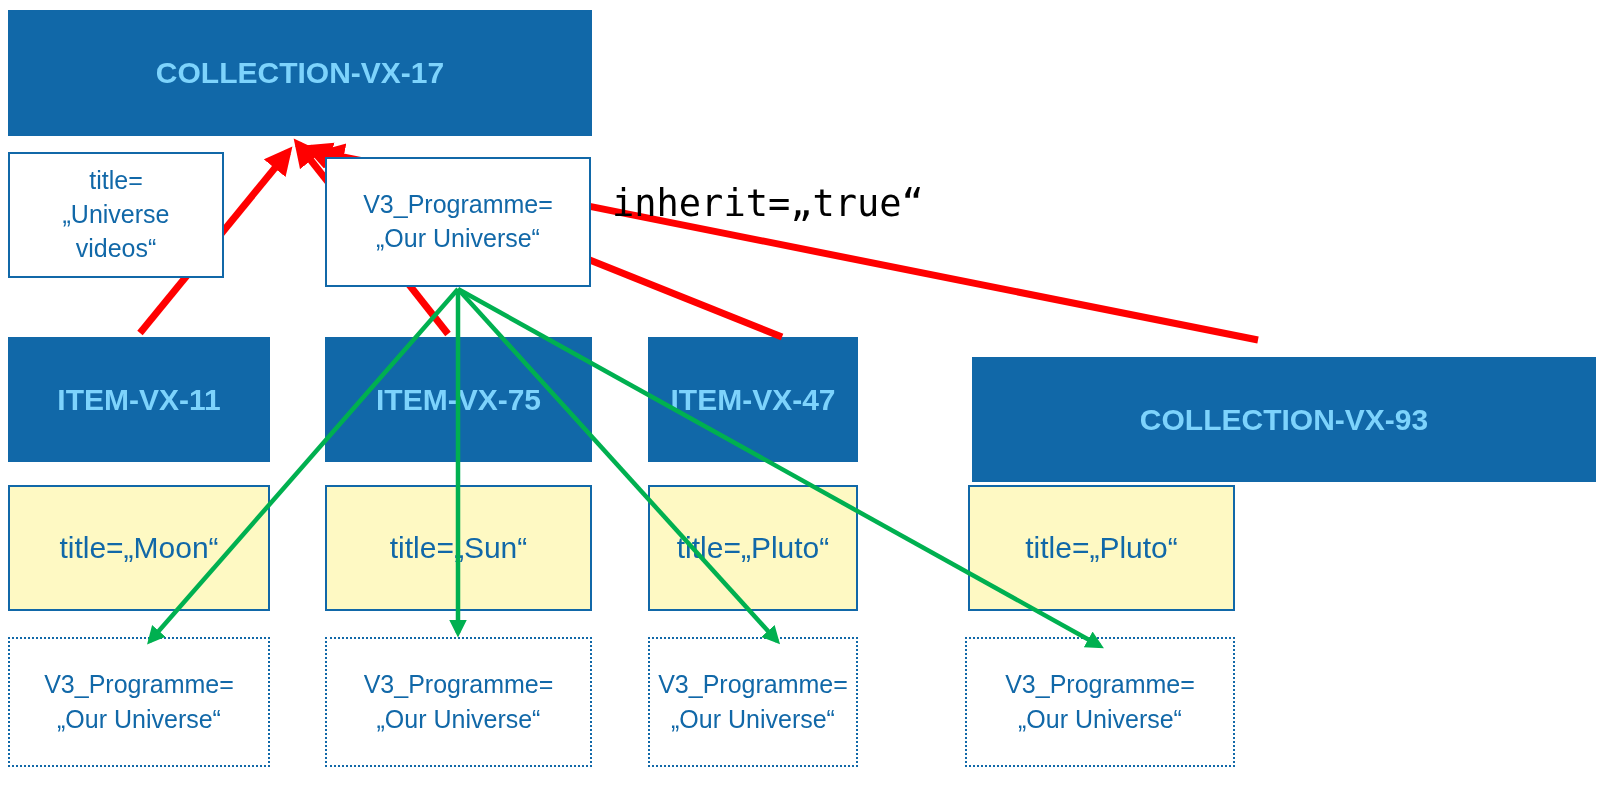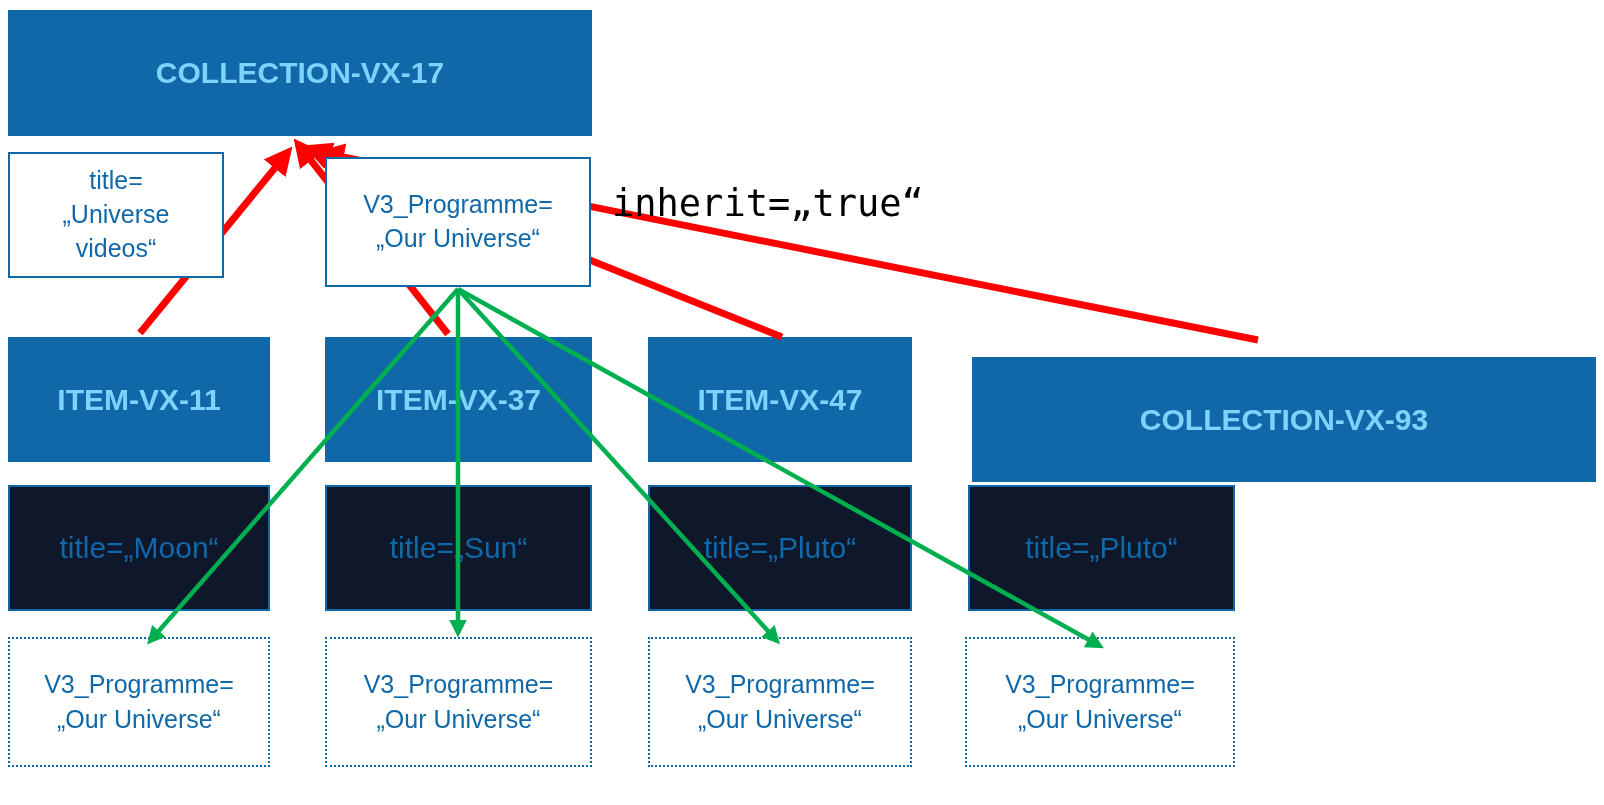--- a/index.html
+++ b/index.html
@@ -18,41 +18,41 @@
     text-align:center;
   }
   .hdr{
     background:var(--blue);color:#7dd3fc;font-size:30px;z-index:1;font-weight:bold;
   }
   .attr{
     background:#ffffff;border:2.5px solid var(--blue);color:var(--blue);
     white-space:pre-line;line-height:1.35;z-index:3;
   }
   .titlebox{
-    background:#0f172a;border:2.5px solid var(--blue);color:var(--blue);
+    background:#fef9c3;border:2.5px solid var(--blue);color:var(--blue);
     font-size:30px;z-index:1;
   }
   .dottedbox{
     background:#ffffff;border:2.5px dotted var(--blue);color:var(--blue);
     font-size:25px;white-space:pre-line;line-height:1.4;z-index:1;
   }
   
   #root-box{left:8px;top:10px;width:584px;height:126px;}
   #root-title-attr{left:8px;top:152px;width:216px;height:126px;font-size:25px;}
   #root-prog-attr{left:325px;top:157px;width:266px;height:130px;font-size:25px;}
   #inherit-label{
     position:absolute;left:612px;top:182px;font-size:37px;color:#000;
     font-family:"DejaVu Sans Mono","Liberation Mono",monospace;z-index:4;
   }
   .row-hdr{top:337px;height:125px;}
   .row-title{top:485px;height:126px;}
   .row-dotted{top:637px;height:130px;}
   .c1{left:8px;width:262px;}
   .c2{left:325px;width:267px;}
-  .c3{left:648px;width:264px;}
+  .c3{left:648px;width:210px;}
   .c4h{left:972px;width:624px;margin-top:20px;}
   .c4t{left:968px;width:267px;}
   .c4d{left:965px;width:270px;}
   
   svg.arrow-layer{position:absolute;left:0;top:0;pointer-events:none;}
   #red-layer{z-index:2;}
   #green-layer{z-index:5;}
   .red-line{stroke:var(--red);stroke-width:7;fill:none;}
   .green-line{stroke:var(--green);stroke-width:4.5;fill:none;}
   .red-head{fill:var(--red);}
@@ -74,21 +74,21 @@
   <span>V3_Programme=
 „Our Universe“</span>
 </div>
 
 <div id="inherit-label">inherit=„true“</div>
 
 <div class="box hdr row-hdr c1">
   <span>ITEM-VX-11</span>
 </div>
 <div class="box hdr row-hdr c2">
-  <span>ITEM-VX-37</span>
+  <span>ITEM-VX-75</span>
 </div>
 <div class="box hdr row-hdr c3">
   <span>ITEM-VX-47</span>
 </div>
 <div class="box hdr row-hdr c4h">
   <span>COLLECTION-VX-93</span>
 </div>
 
 <div class="box titlebox row-title c1">
   <span>title=„Moon“</span>

